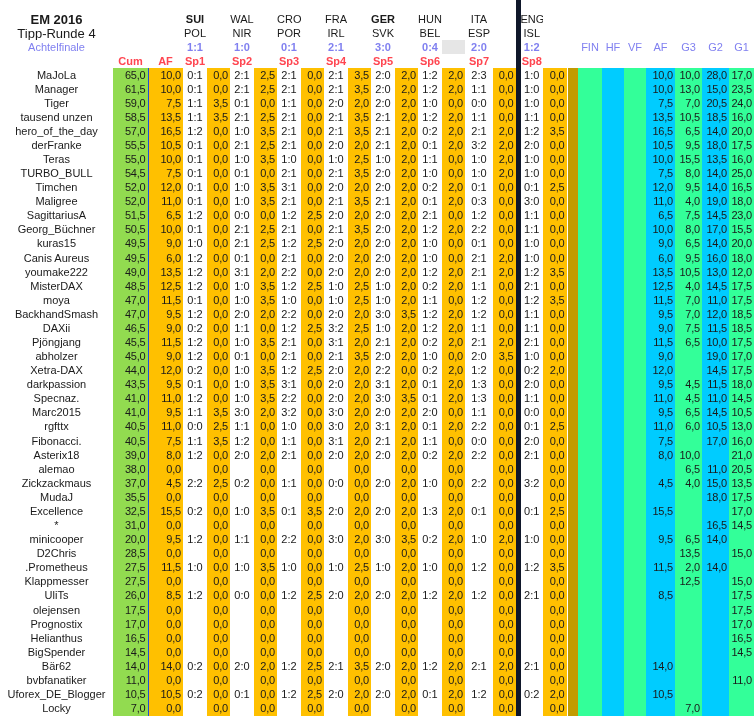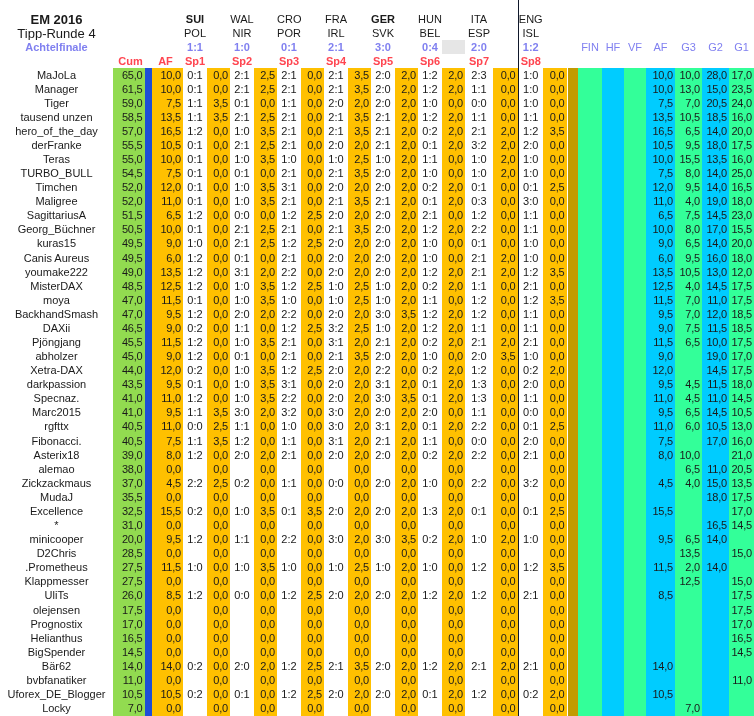--- a/index.html
+++ b/index.html
@@ -7,30 +7,30 @@
     --blue:#00CCFF; --red:#FF4550; --purple:#8080F0; --gray:#E6E6E6;
   }
   html,body{margin:0;padding:0;background:#fff;}
   body{width:754px;font-family:"Liberation Sans",sans-serif;font-size:11px;color:#1a1a1a;}
   table{border-collapse:collapse;table-layout:fixed;width:754px;height:716px;}
   td{padding:0;height:14px;line-height:13px;white-space:nowrap;overflow:hidden;
      text-align:center;vertical-align:middle;}
   thead tr.r1 td{height:26px;vertical-align:bottom;}
   td.name{text-align:center;}
   td.num{text-align:right;padding-right:2px;letter-spacing:-0.2px;}
-  td.cum{background:var(--green);border-right:7px solid #1d4ed8;}
+  td.cum{background:var(--green);border-right:1px solid #1d4ed8;}
   td.af{background:var(--orange);}
   td.pts{background:var(--orange);}
   td.sep{background:var(--gold);border-left:1px solid #fff;}
   td.gcol{background:var(--mint);}
   td.bcol{background:var(--blue);}
-  td.vline{border-left:1px solid #0f172a;}
+  td.vline{border-left:5px solid #0f172a;}
   td.title{font-weight:bold;font-size:13px;}
   td.sub{font-size:13px;}
-  td.roundname{color:var(--purple);font-weight:bold;}
+  td.roundname{color:var(--purple);font-weight:normal;}
   td.ctry{font-weight:normal;}
   td.ctry.b{font-weight:bold;margin-left:41px;}
   td.score{color:var(--purple);font-weight:bold;}
   td.splabel{color:var(--red);font-weight:bold;}
   td.rlabel{color:var(--purple);font-weight:normal;}
   td.selcell{background:var(--gray);}
 </style>
 </head>
 <body>
 

